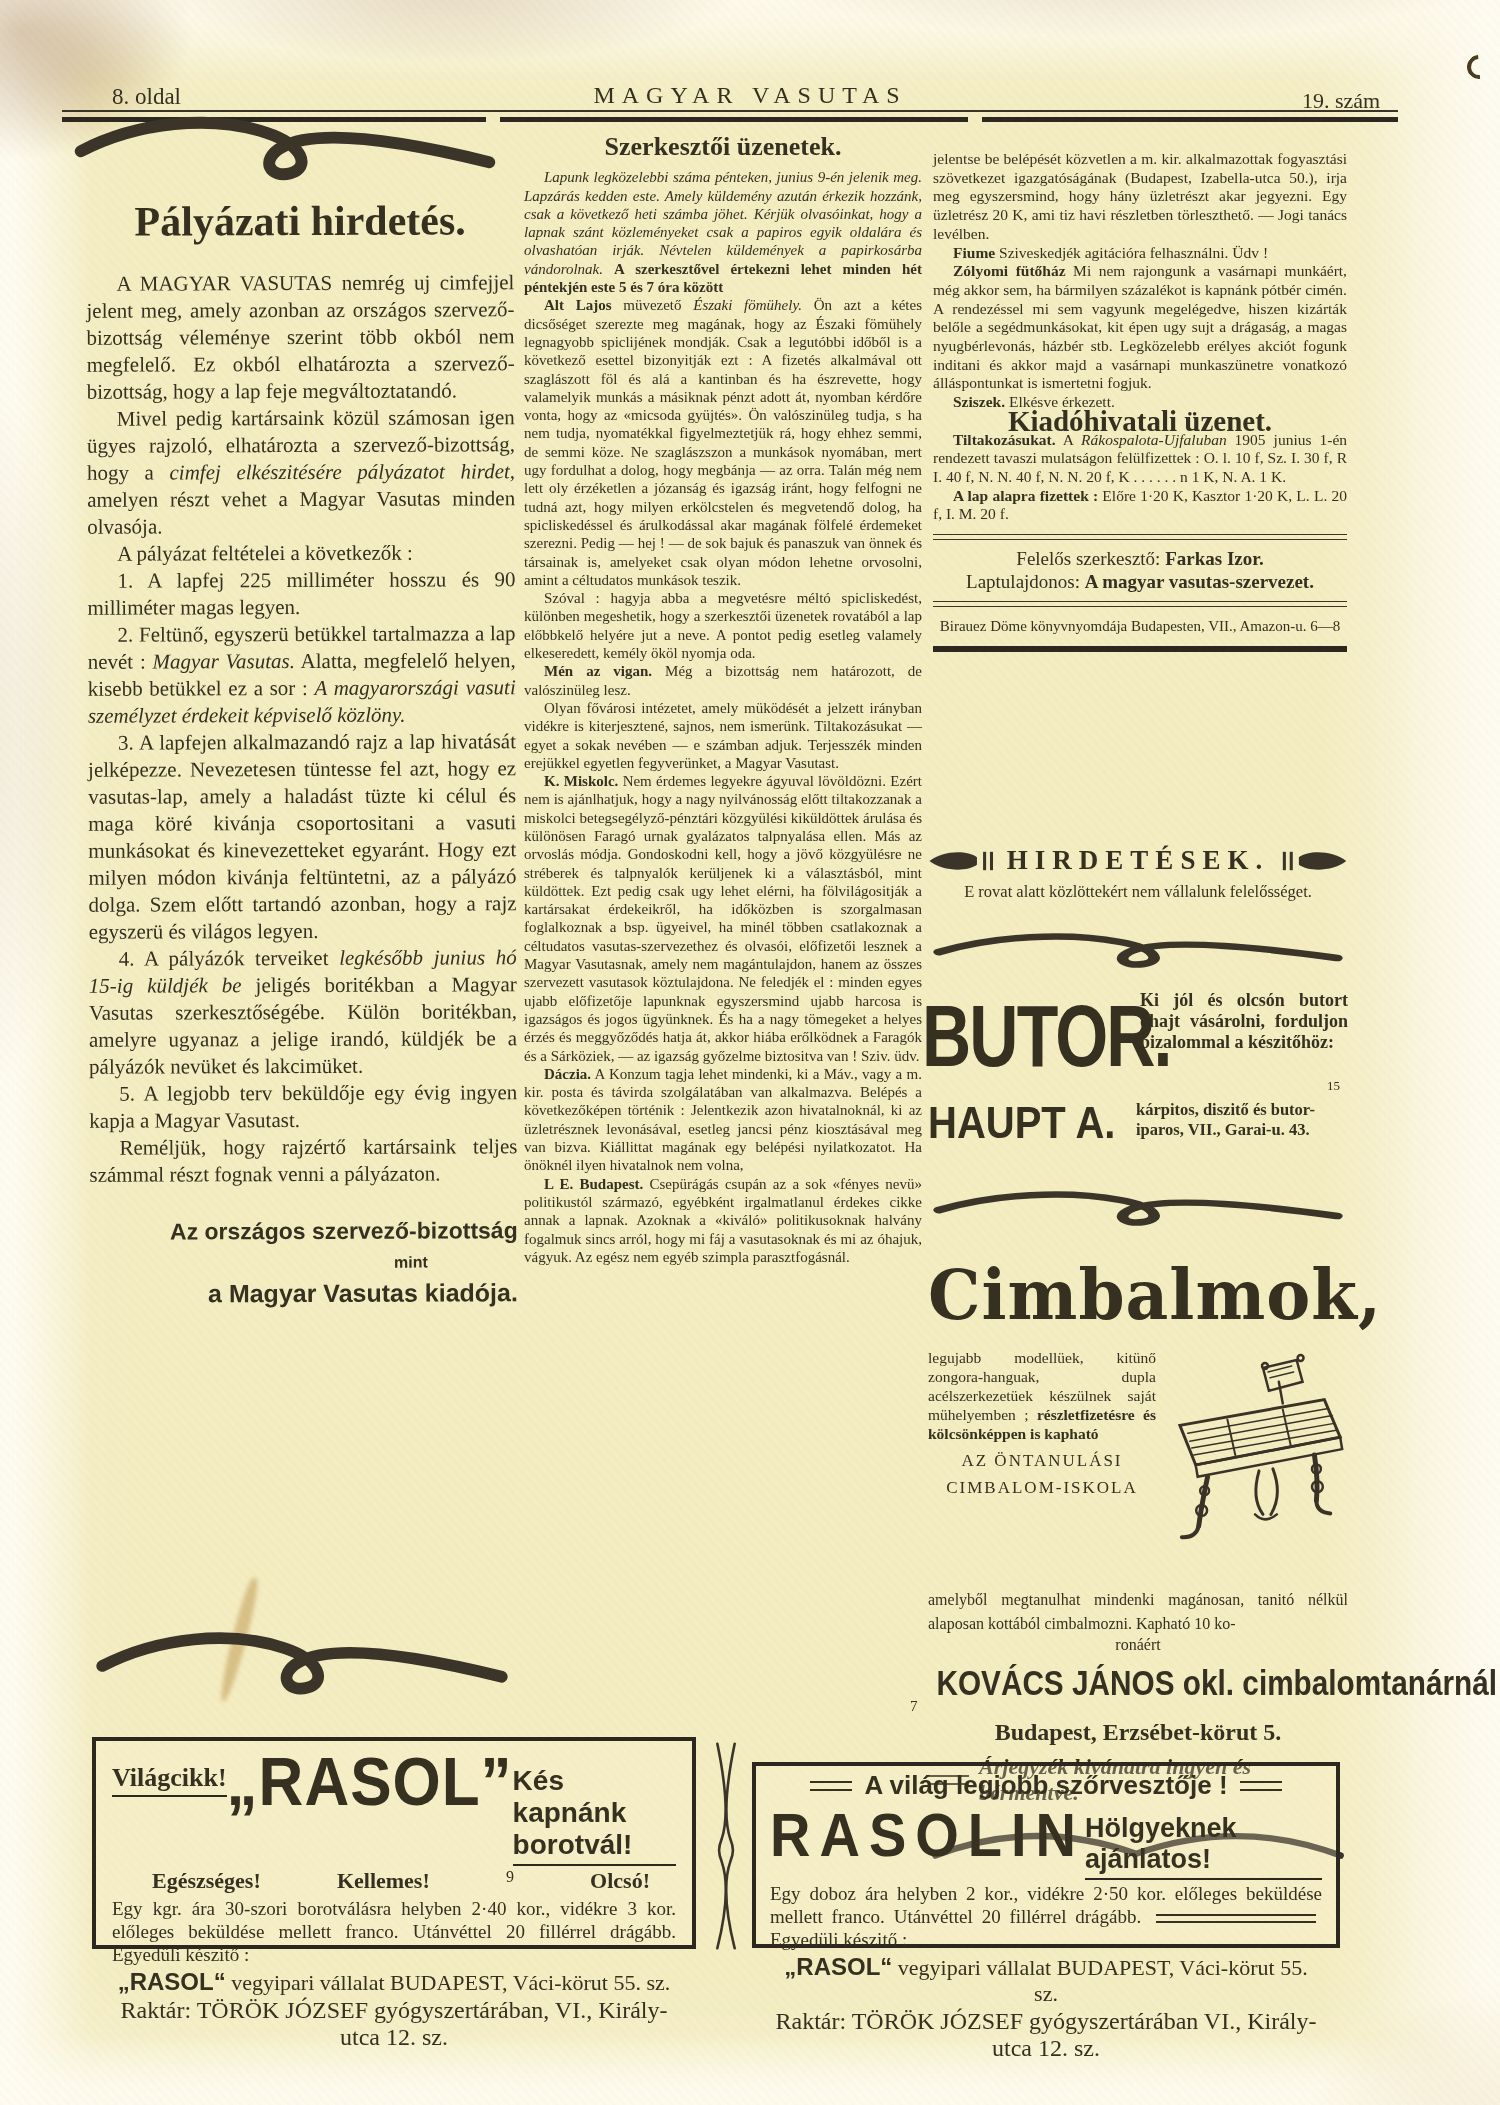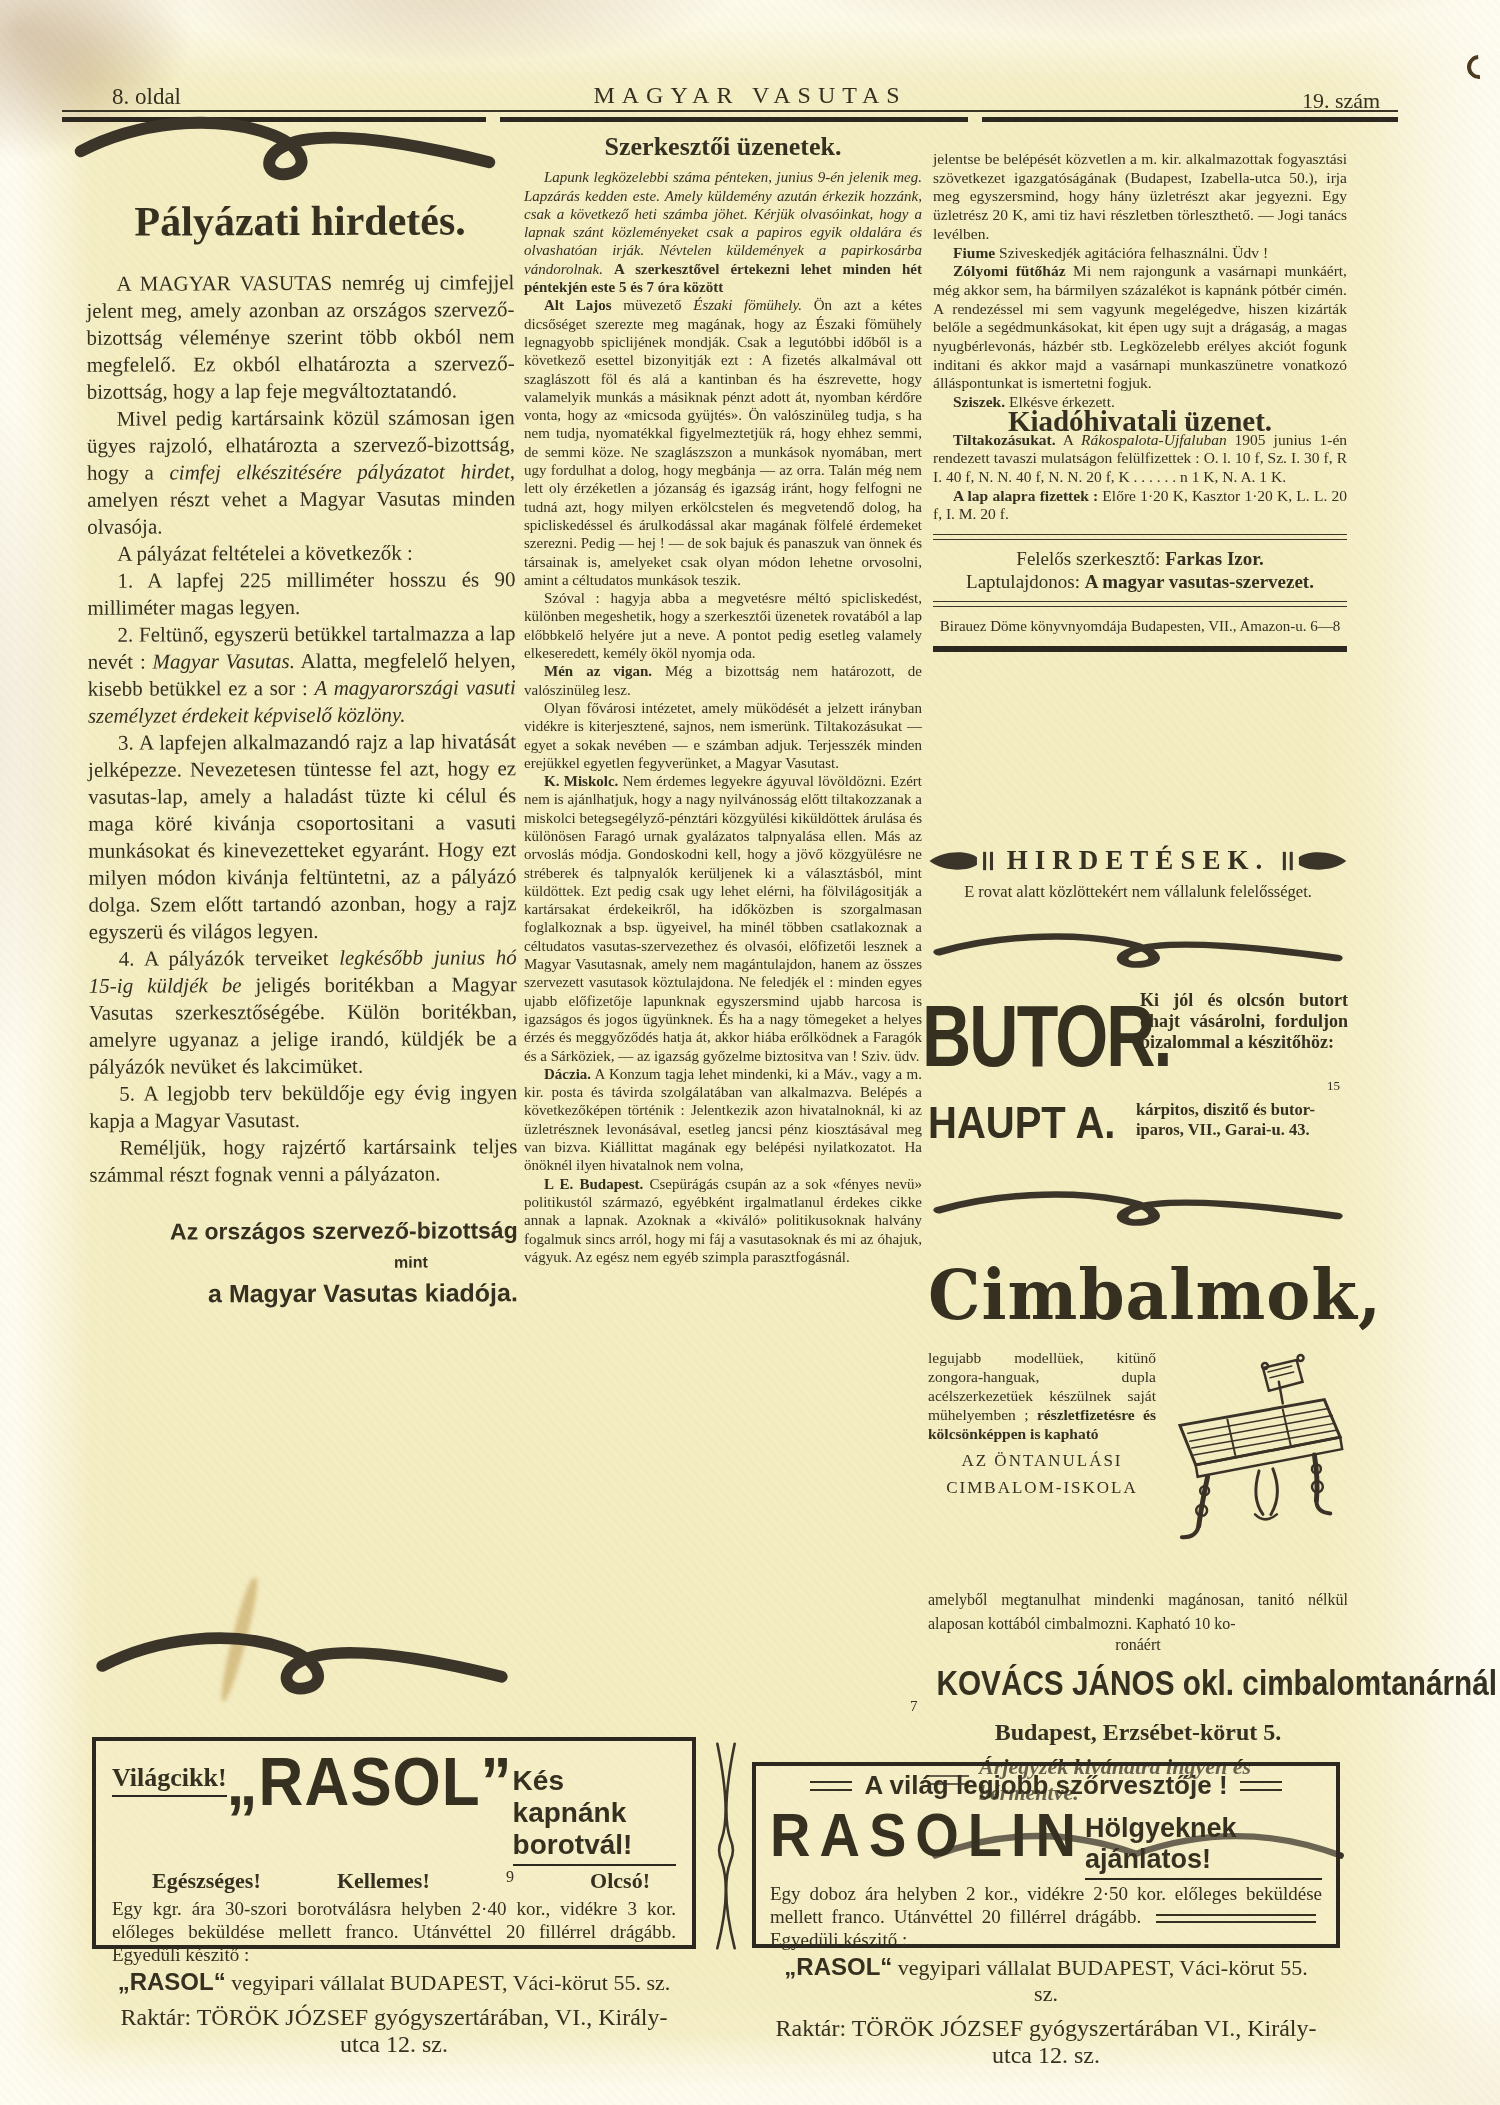--- a/index.html
+++ b/index.html
@@ -96,21 +96,21 @@
   .rasol-head{display:flex;align-items:flex-start;justify-content:space-between;}
   .rasol-left{font-size:26px;font-weight:bold;border-bottom:2.5px solid #2c2820;margin-top:16px;padding-bottom:2px;}
   .rasol-name{font-size:62px;font-weight:bold;font-family:"Liberation Sans",sans-serif;letter-spacing:1px;
     transform:scaleY(1.12);transform-origin:center top;margin-top:-6px;}
   .rasol-right{font-size:28px;font-weight:bold;font-family:"Liberation Sans",sans-serif;border-bottom:2.5px solid #2c2820;margin-top:18px;padding-bottom:3px;}
   .rasol-quals{display:flex;justify-content:space-between;padding:2px 26px 0 40px;font-size:22px;font-weight:bold;gap:16px;}
   .rasol-quals .n{font-size:16px;font-weight:normal;}
   .rasol-body{font-size:19px;line-height:23px;text-align:justify;margin-top:3px;}
   .maker{font-size:22px;text-align:center;margin-top:2px;}
   .maker b{font-family:"Liberation Sans",sans-serif;font-size:24px;}
-  .store{font-size:24px;text-align:center;margin-top:8px;}
+  .store{font-size:24px;text-align:center;margin-top:1px;}
   .rasolin-box{left:752px;top:1762px;width:588px;height:186px;padding:4px 14px;box-sizing:border-box;}
   .rasolin-top{display:flex;align-items:center;justify-content:center;gap:12px;font-size:26px;font-weight:bold;font-family:"Liberation Sans",sans-serif;}
   .rasolin-row{display:flex;align-items:flex-start;justify-content:space-between;margin-top:-2px;}
   .rasolin-name{font-size:56px;font-weight:bold;font-family:"Liberation Sans",sans-serif;letter-spacing:9px;
     transform:scaleY(1.1);transform-origin:left top;}
   .rasolin-right{font-size:27px;font-weight:bold;border-bottom:2.5px solid #2c2820;margin-top:14px;padding-bottom:3px;font-family:"Liberation Sans",sans-serif;}
   .rasolin-body{font-size:19px;line-height:23px;text-align:justify;margin-top:2px;}
   .inline-bars{display:inline-block;width:160px;height:5px;border-top:2px solid #35301f;border-bottom:2px solid #35301f;vertical-align:middle;margin:0 6px;}
 </style>
 </head>

